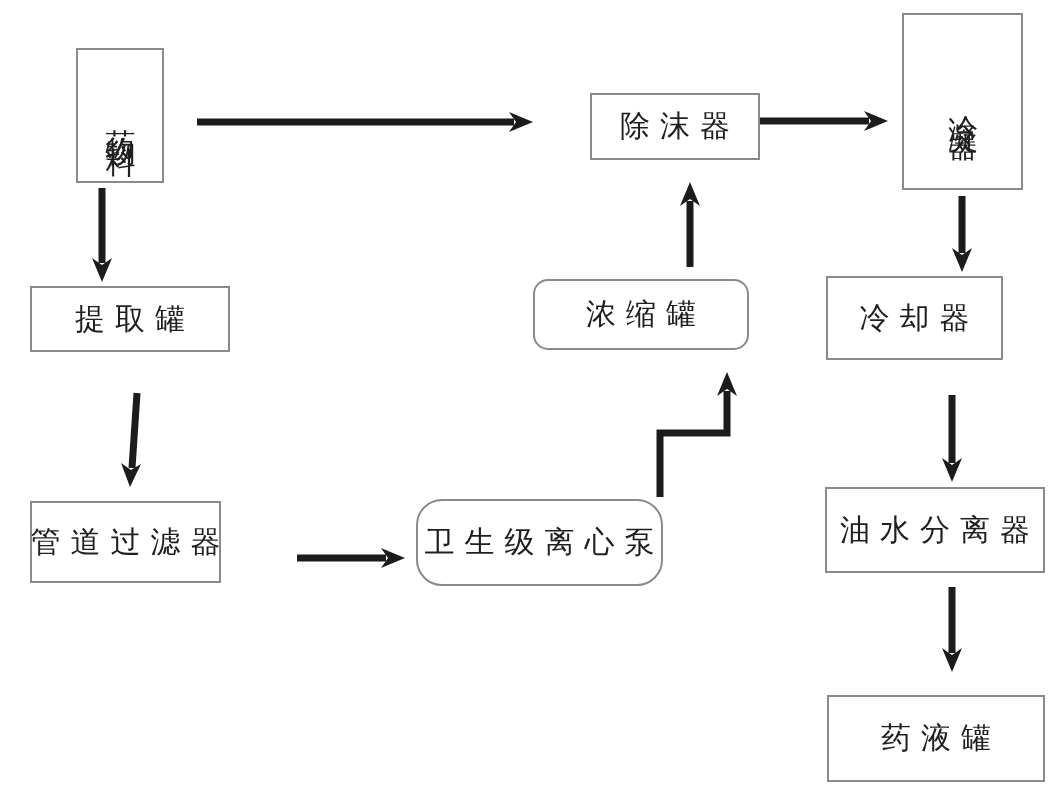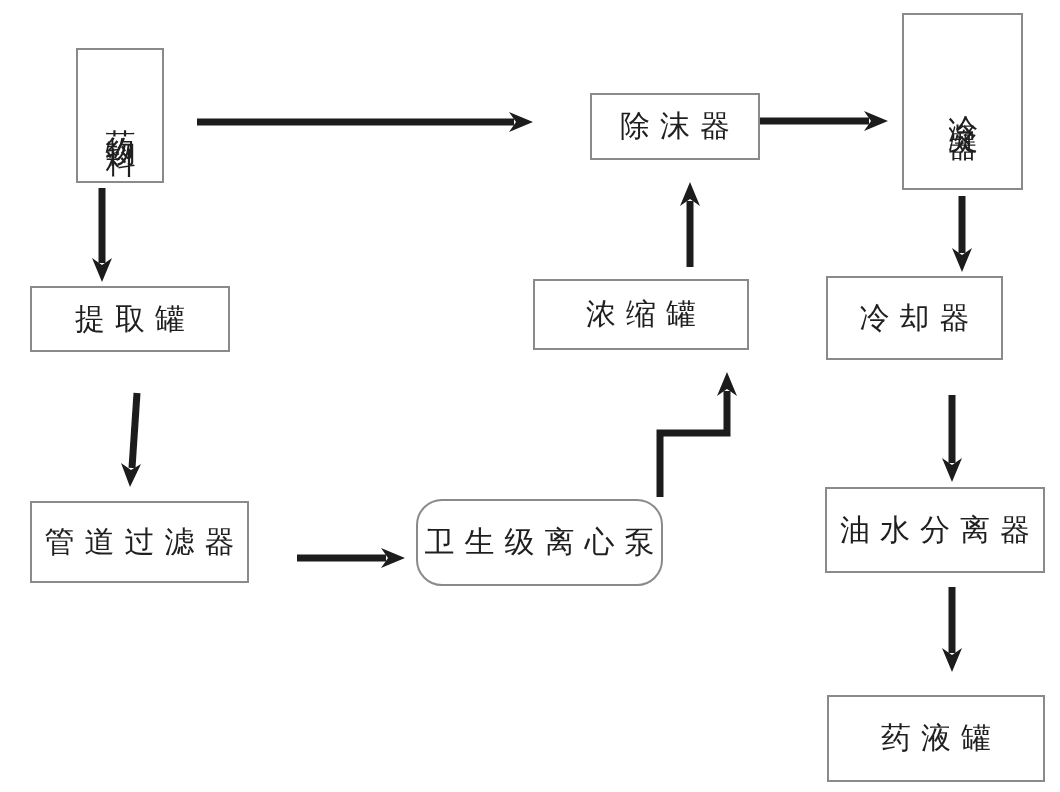--- a/index.html
+++ b/index.html
@@ -31,23 +31,23 @@
     text-orientation:upright;
     letter-spacing:9px;
     padding-left:0;
     padding-top:6px;
   }
   
   #n-drug-material        {left:76px;  top:48px;  width:88px;  height:135px;}
   #n-demister             {left:552px; top:93px;  width:170px; height:67px;margin-left:38px;}
   #n-condenser            {left:902px; top:13px;  width:121px; height:177px;}
   #n-extraction-tank      {left:30px;  top:286px; width:200px; height:66px;text-align:center;}
-  #n-concentration-tank   {left:533px; top:279px; width:216px; height:71px;}
+  #n-concentration-tank   {left:533px; top:279px; width:216px; height:71px;border-radius:15px;}
   #n-cooler               {left:826px; top:276px; width:177px; height:84px;}
-  #n-pipeline-filter      {left:30px;  top:501px; width:219px; height:82px;}
+  #n-pipeline-filter      {left:30px;  top:501px; width:191px; height:82px;}
   #n-centrifugal-pump     {left:416px; top:499px; width:247px; height:87px;border-radius:26px;}
   #n-oil-water-separator  {left:825px; top:487px; width:220px; height:86px;text-align:center;}
   #n-liquid-medicine-tank {left:827px; top:695px; width:218px; height:87px;justify-content:center;}
   #arrow-layer{position:absolute;left:0;top:0;width:1060px;height:792px;}
   .shaft{stroke:#1c1c1c;stroke-width:7;fill:none;}
   .head{fill:#1c1c1c;stroke:none;}
 </style>
 </head>
 <body>
 

